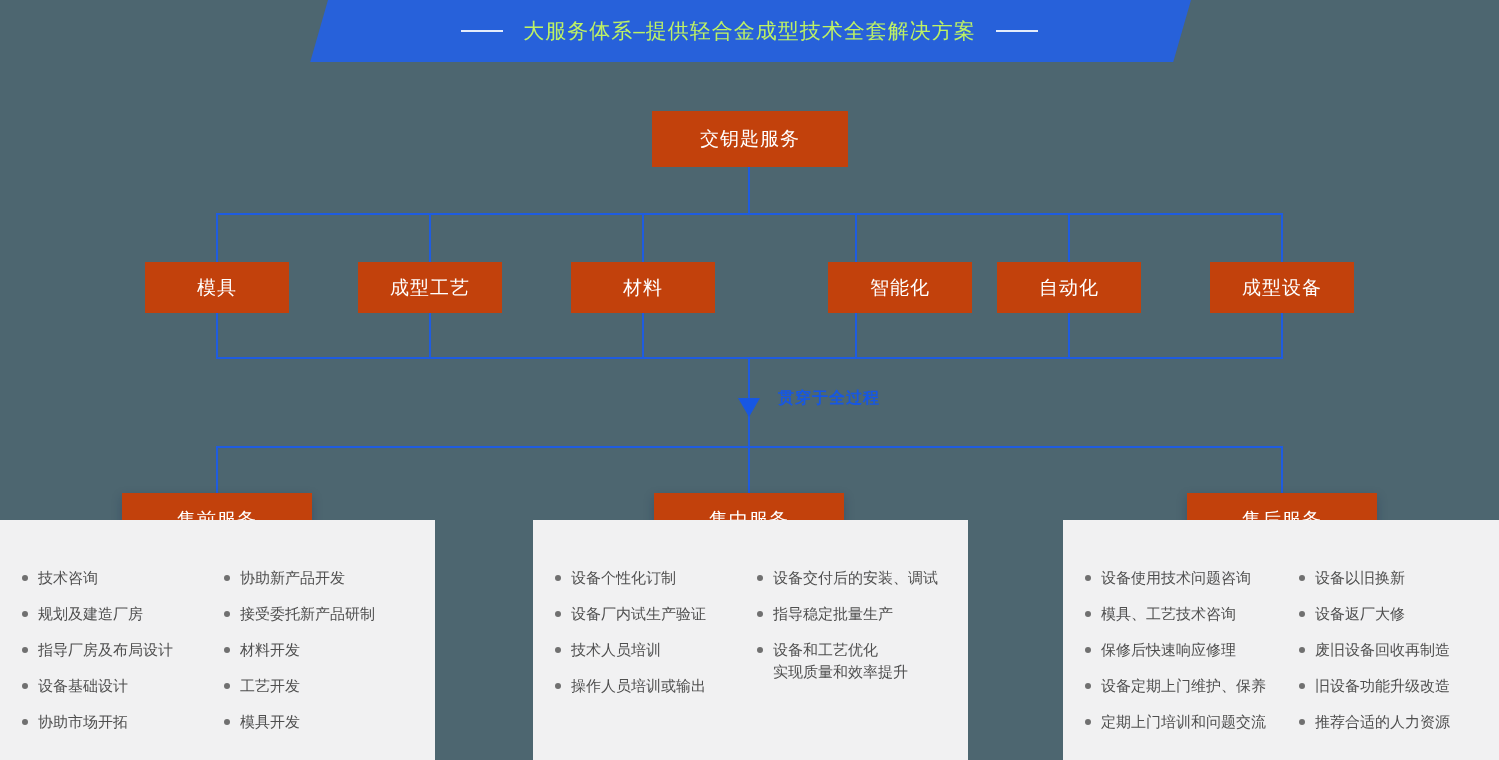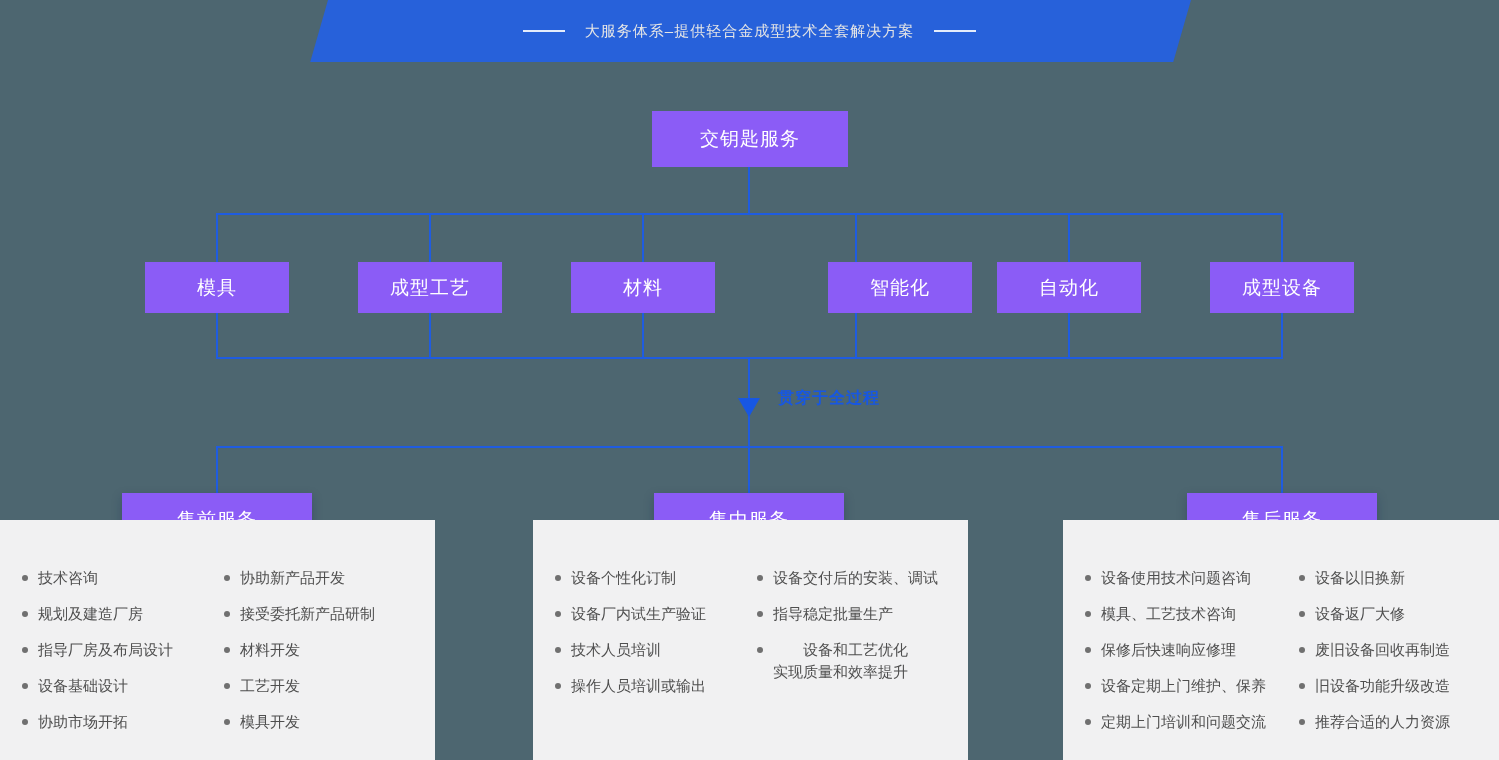--- a/index.html
+++ b/index.html
@@ -6,37 +6,37 @@
   *{box-sizing:border-box;}
   body{font-family:"Liberation Sans",sans-serif;}
   .stage{position:relative;width:1499px;height:760px;background:#4d6670;overflow:hidden;}
 
   
   .banner-shape{position:absolute;left:328px;top:0;width:863px;height:62px;
     background:#2761da;transform:skewX(-16deg);transform-origin:top left;}
   .banner-content{position:absolute;left:0;top:0;width:100%;height:62px;
     display:flex;align-items:center;justify-content:center;gap:20px;}
   .banner-dash{width:42px;height:2px;background:rgba(255,255,255,0.88);}
-  .banner-title{color:#e5e5e5;font-size:15px;font-weight:500;letter-spacing:1px;white-space:nowrap;}
+  .banner-title{color:#bef264;font-size:21px;font-weight:500;letter-spacing:1px;white-space:nowrap;}
 
   
   .ln{position:absolute;background:#1f5ce0;}
   .ln-v-root{left:748px;top:167px;width:2px;height:47px;}
   .ln-h-top{left:216px;top:213px;width:1067px;height:2px;}
   .ln-h-bot{left:216px;top:357px;width:1067px;height:2px;}
   .ln-h-mid{left:216px;top:446px;width:1067px;height:2px;}
   .ln-drop{top:214px;width:2px;height:144px;}
   .ln-drop.d0{left:216px;} .ln-drop.d1{left:429px;} .ln-drop.d2{left:642px;}
   .ln-drop.d3{left:855px;} .ln-drop.d4{left:1068px;} .ln-drop.d5{left:1281px;}
   .ln-v-mid{left:748px;top:358px;width:2px;height:135px;}
   .ln-v-s0{left:216px;top:447px;width:2px;height:46px;}
   .ln-v-s2{left:1281px;top:447px;width:2px;height:46px;}
 
   
-  .node{position:absolute;background:#8b5cf6;color:#ffffff;display:flex;
+  .node{position:absolute;background:#c2410c;color:#ffffff;display:flex;
     align-items:center;justify-content:center;font-size:19px;letter-spacing:1px;}
   .node-root{left:652px;top:111px;width:196px;height:56px;}
   .node-child{top:262px;width:144px;height:51px;}
   .node-child.c0{left:145px;text-align:center;} .node-child.c1{left:358px;} .node-child.c2{left:571px;}
   .node-child.c3{left:828px;} .node-child.c4{left:997px;} .node-child.c5{left:1210px;}
   .node-section{top:493px;width:190px;height:54px;box-shadow:0 4px 10px rgba(15,35,80,0.28);}
   .node-section.s0{left:122px;} .node-section.s1{left:654px;} .node-section.s2{left:1187px;}
 
   
   .tri-down{position:absolute;left:738px;top:398px;width:0;height:0;
@@ -49,21 +49,21 @@
   .panel{position:absolute;top:520px;height:240px;background:#f1f1f2;}
   .panel.p0{left:0;width:435px;}
   .panel.p1{left:533px;width:435px;}
   .panel.p2{left:1063px;width:524px;}
   .panel-cols{display:flex;padding:47px 6px 0 22px;}
   .panel.p0 .col-a{flex:0 0 202px;}
   .panel.p1 .col-a{flex:0 0 202px;}
   .panel.p2 .col-a{flex:0 0 214px;}
   .col-b{flex:1 1 auto;}
   .svc-list{list-style:none;margin:0;padding:0;}
-  .svc-item{display:flex;align-items:flex-start;margin:0 0 14px 0;min-height:22px;text-align:right;}
+  .svc-item{display:flex;align-items:flex-start;margin:0 0 14px 0;min-height:22px;}
   .bullet{flex:0 0 auto;width:6px;height:6px;border-radius:50%;background:#707070;
     margin:8px 10px 0 0;}
   .svc-text{color:#4f4f4f;font-size:15px;line-height:22px;white-space:pre-line;}
 </style>
 </head>
 <body>
 
 <div class="stage">
 
   <div class="banner-shape"></div>

